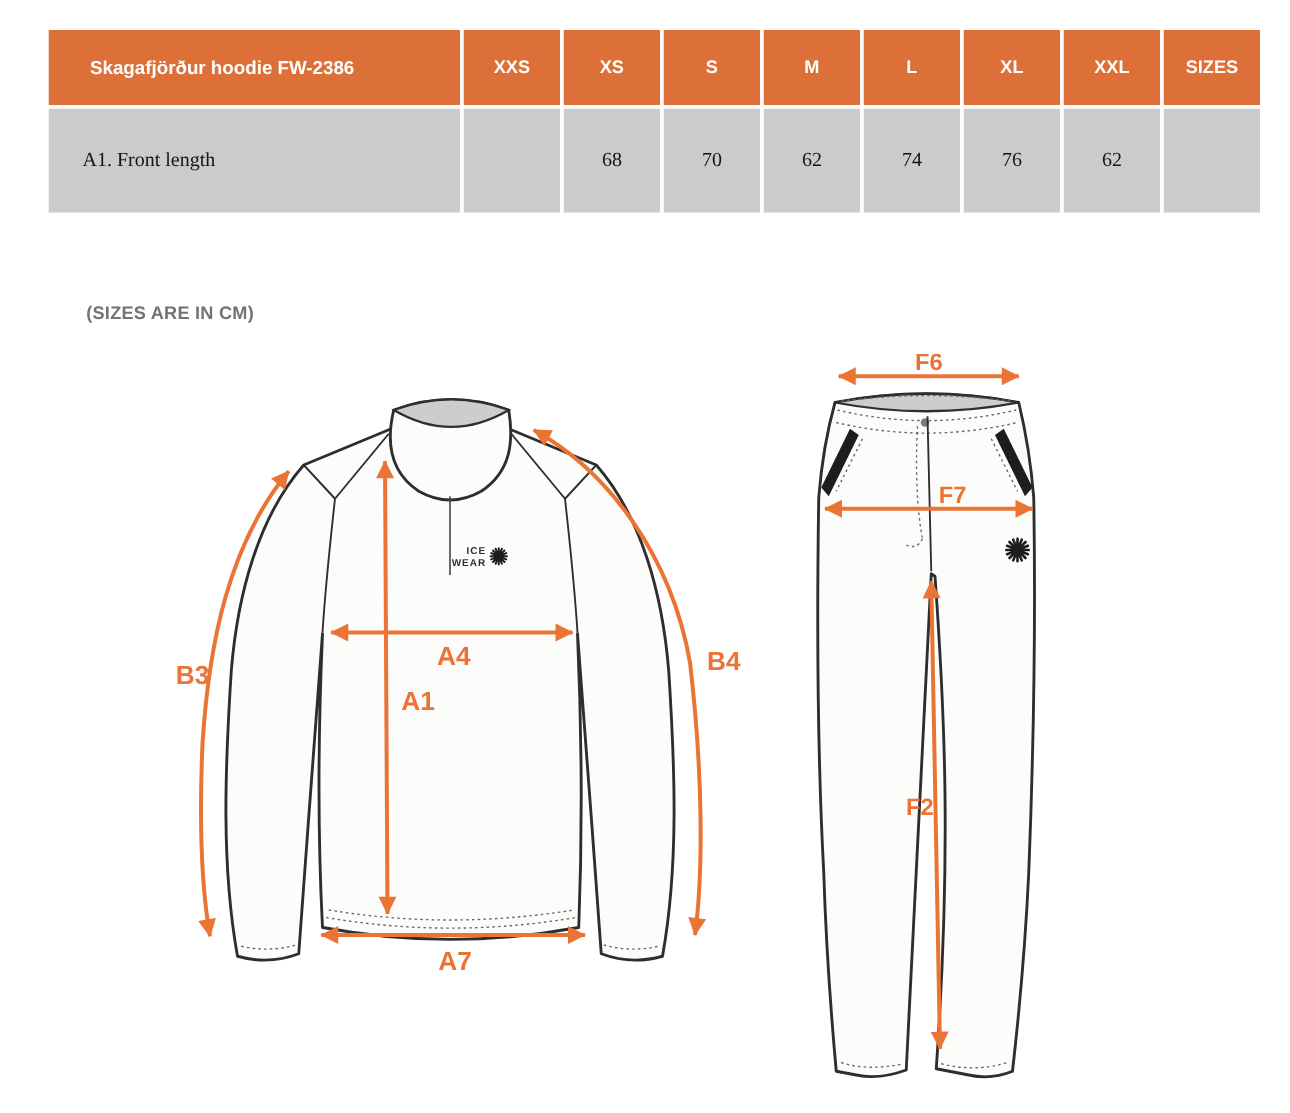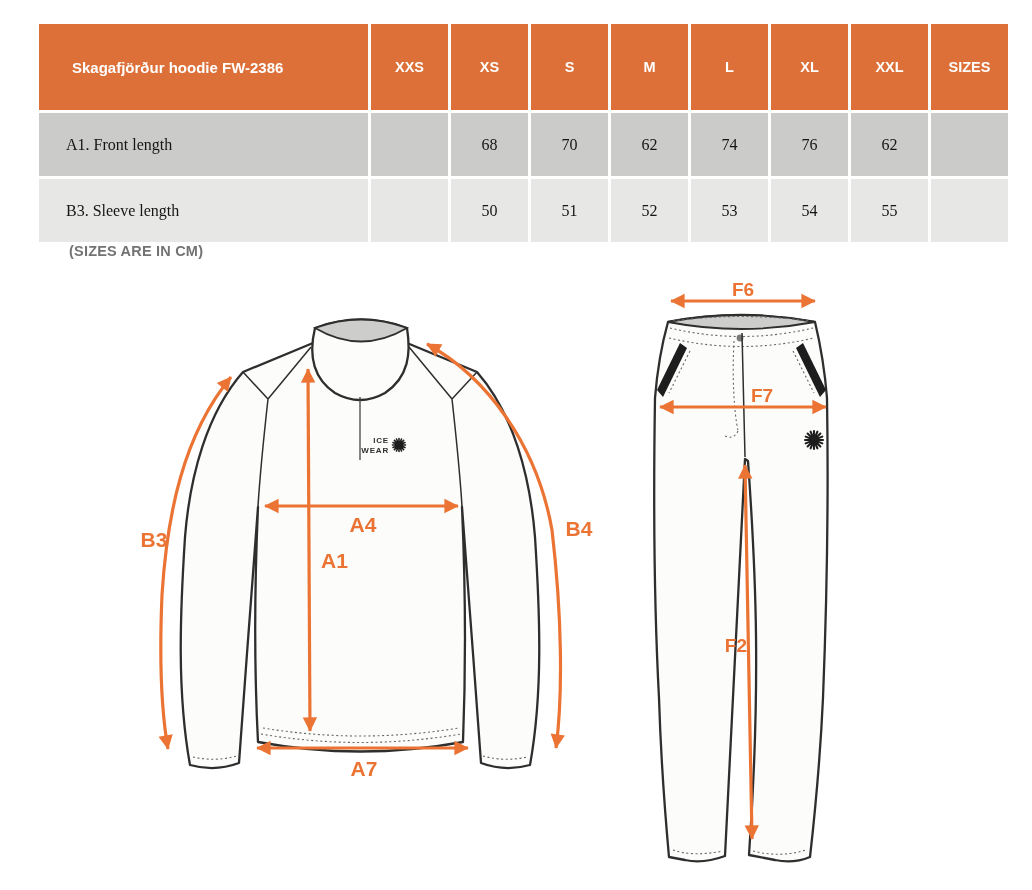--- a/index.html
+++ b/index.html
@@ -2,23 +2,23 @@
 <html><head>
 <meta charset="utf-8">
 <style>
   html,body{margin:0;padding:0;background:#fff;}
   .page{position:relative;width:1032px;height:890px;background:#fff;overflow:hidden;
         font-family:"Liberation Sans",sans-serif;}
   
   table.size-table{position:absolute;left:36px;top:21px;width:975px;
     border-collapse:separate;border-spacing:3px;table-layout:fixed;}
   .size-table th{background:#dc7038;color:#fff;font-weight:bold;font-size:14.5px;
-    height:52px;text-align:center;padding:17px;font-family:"Liberation Sans",sans-serif;}
+    height:52px;text-align:center;padding:4px;font-family:"Liberation Sans",sans-serif;}
   .size-table th.title-cell{text-align:left;padding-left:33px;font-size:15px;}
-  .size-table td{height:47px;padding:8px;font-family:"Liberation Serif",serif;
+  .size-table td{height:47px;padding:18px;font-family:"Liberation Serif",serif;
     font-size:16px;color:#151515;text-align:center;vertical-align:middle;}
   .size-table td.label-cell{text-align:left;padding-left:27px;}
   .size-table tr.row-dark  td{background:#cbcbc9;}
   .size-table tr.row-light td{background:#e7e7e5;}
   
   .note{position:absolute;left:69px;top:243px;color:#737373;font-size:14.5px;
     font-weight:bold;letter-spacing:.2px;}
   
   .hoodie-svg{position:absolute;left:55px;top:285px;}
   .pants-svg{position:absolute;left:645px;top:283px;}
@@ -66,31 +66,20 @@
     </tr>
     <tr class="row-dark">
       <td class="label-cell">A1. Front length</td>
       <td></td>
       <td>68</td>
       <td>70</td>
       <td>62</td>
       <td>74</td>
       <td>76</td>
       <td>62</td>
-      <td></td>
-    </tr>
-    <tr class="row-light">
-      <td class="label-cell">B3. Sleeve length</td>
-      <td></td>
-      <td>50</td>
-      <td>51</td>
-      <td>52</td>
-      <td>53</td>
-      <td>54</td>
-      <td>55</td>
       <td></td>
     </tr>
   </tbody>
     </table>
 
   <div class="note">(SIZES ARE IN CM)</div>
 
   <svg class="hoodie-svg" width="560" height="505" viewBox="0 0 560 505" xmlns="http://www.w3.org/2000/svg">
     <defs>
       <marker id="ah1" viewBox="0 0 10 10" refX="9" refY="5" markerWidth="5" markerHeight="5" orient="auto-start-reverse">

